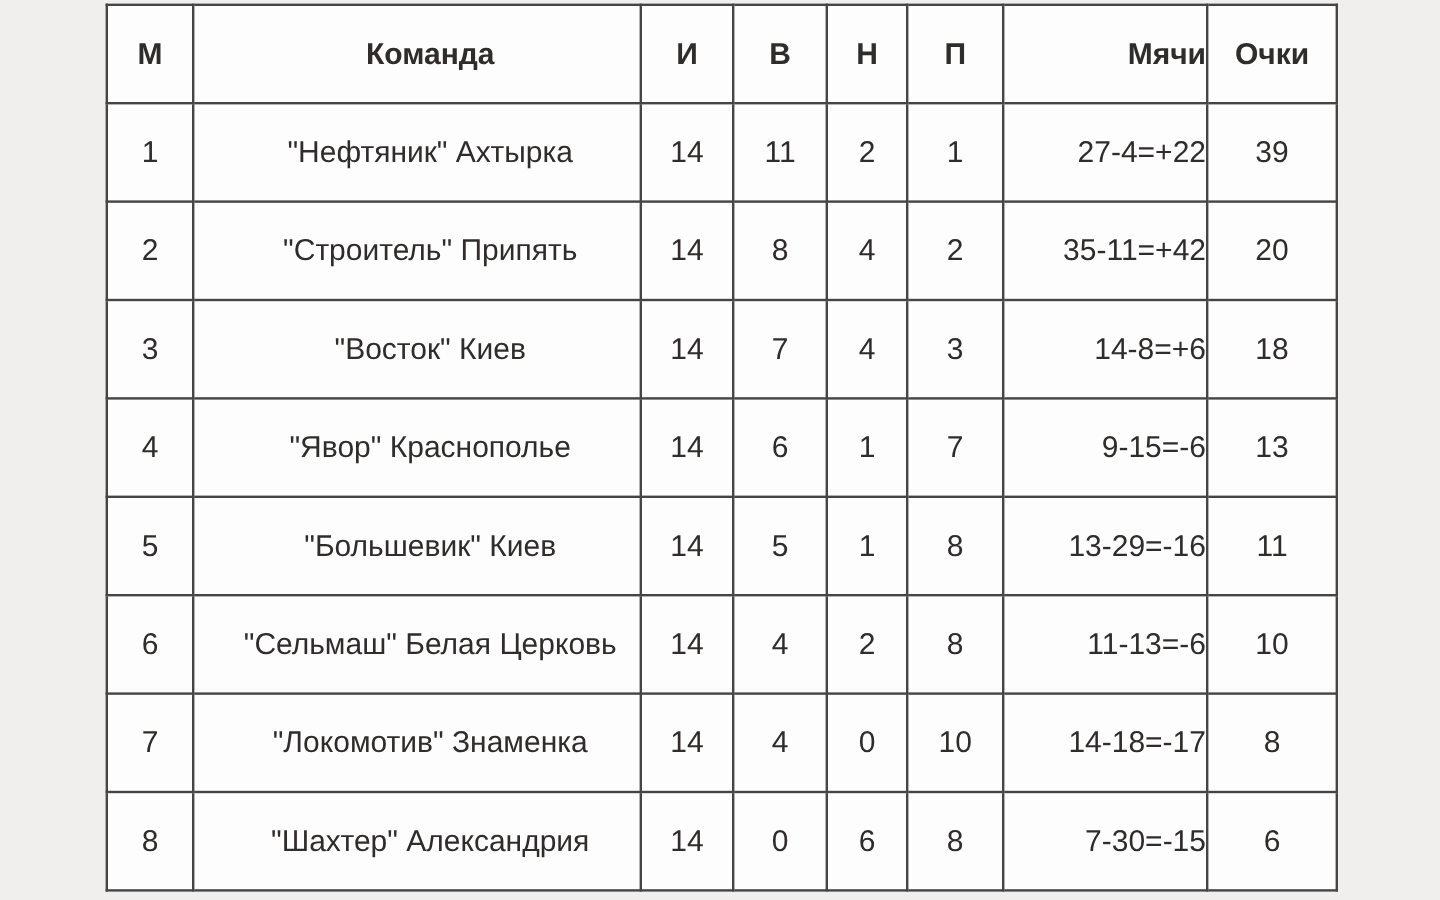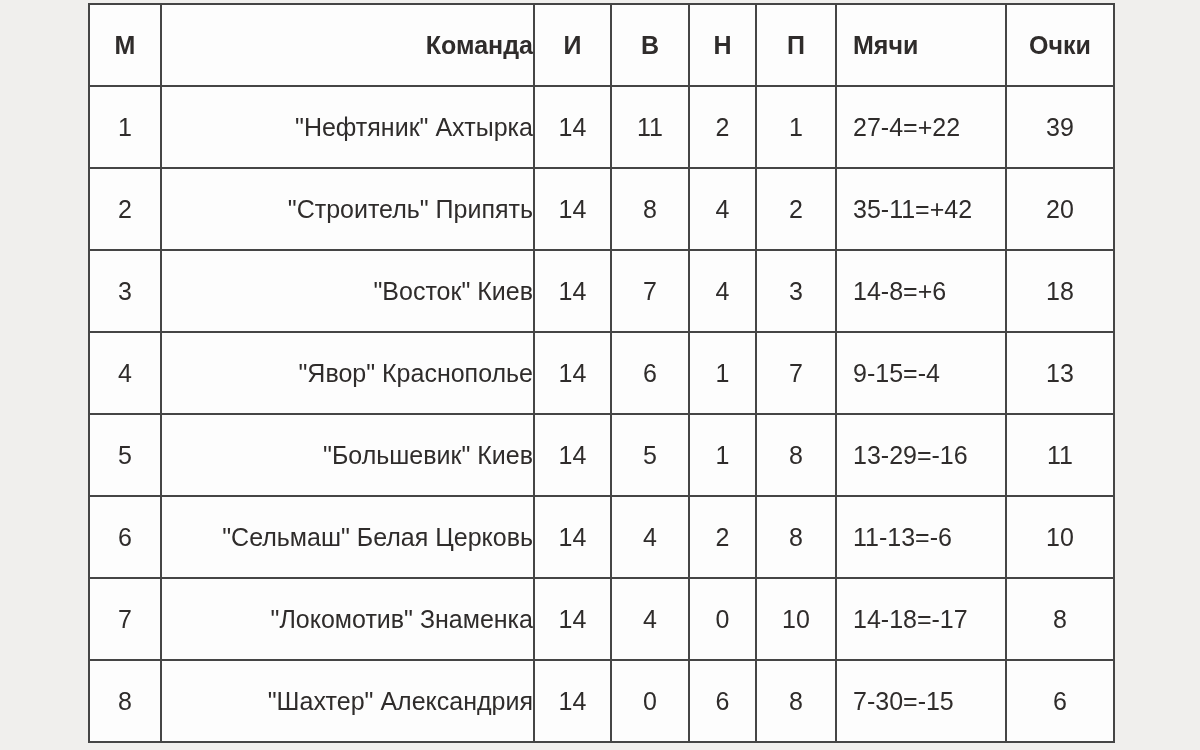--- a/index.html
+++ b/index.html
@@ -38,26 +38,26 @@
     font-weight: normal;
     color: #2f2c2b;
     white-space: nowrap;
     overflow: hidden;
   }
   table.standings th {
     font-weight: bold;
   }
   table.standings th.team-col,
   table.standings td.team-col {
-    text-align: right;
+    text-align: center;
     padding-left: 22px;
   }
   table.standings th.goals-col,
   table.standings td.goals-col {
-    text-align: left;
+    text-align: right;
     padding-left: 16px;
   }
   td.em {
     font-weight: bold;
   }
 </style>
 </head>
 <body>
 
 <div class="stage">
@@ -115,21 +115,21 @@
         <td class="goals-col">14-8=+6</td>
         <td>18</td>
       </tr>
       <tr>
         <td>4</td>
         <td class="team-col">"Явор" Краснополье</td>
         <td>14</td>
         <td>6</td>
         <td>1</td>
         <td>7</td>
-        <td class="goals-col">9-15=-4</td>
+        <td class="goals-col">9-15=-6</td>
         <td>13</td>
       </tr>
       <tr>
         <td>5</td>
         <td class="team-col">"Большевик" Киев</td>
         <td>14</td>
         <td>5</td>
         <td>1</td>
         <td>8</td>
         <td class="goals-col">13-29=-16</td>

